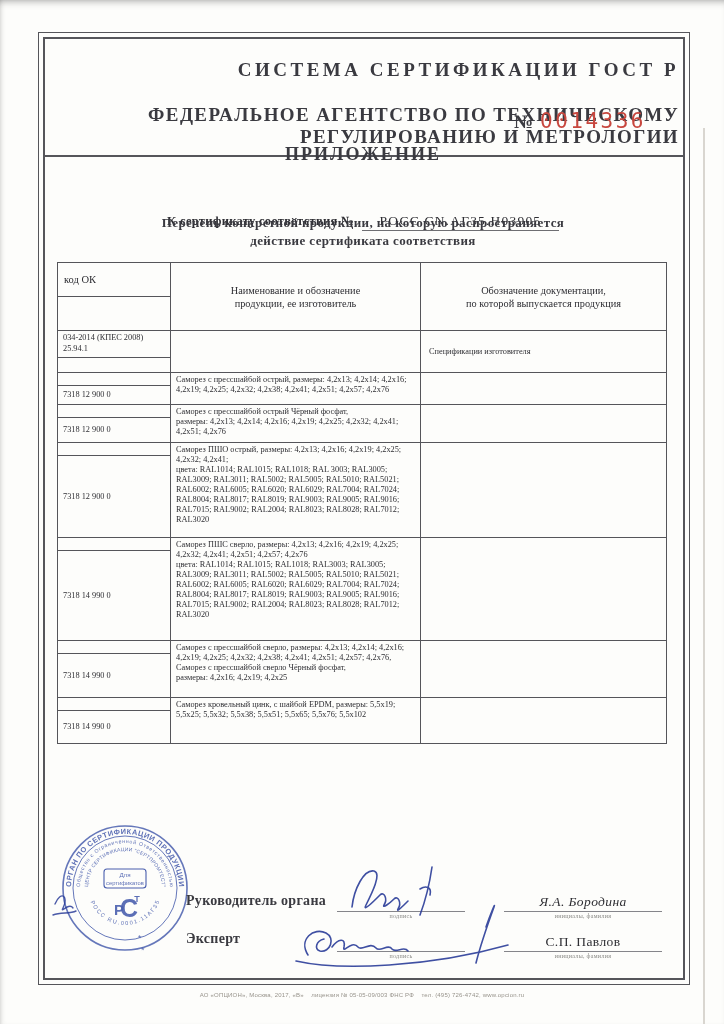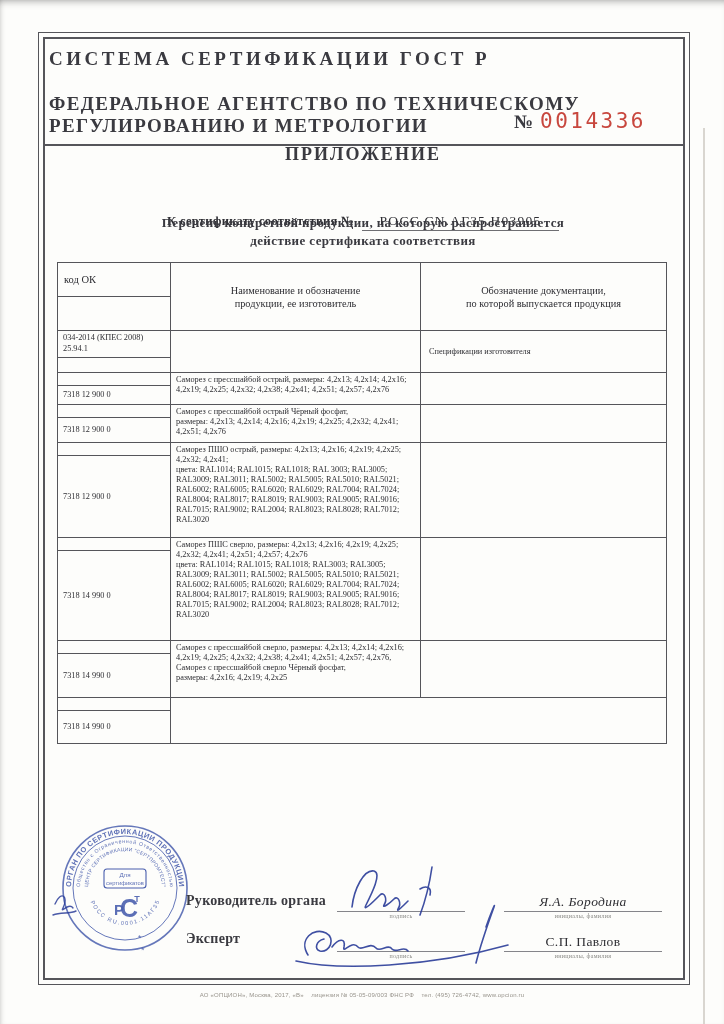--- a/index.html
+++ b/index.html
@@ -15,21 +15,21 @@
   body{background:#e9e8e5;font-family:"Liberation Serif","DejaVu Serif",serif;color:var(--ink);}
   .page{position:relative;width:724px;height:1024px;background:var(--paper);overflow:hidden;
         box-shadow:inset 0 7px 9px -7px rgba(60,60,60,.55), inset 4px 0 6px -5px rgba(60,60,60,.35);}
   .scan-right-line{position:absolute;top:128px;bottom:0;left:703px;width:2px;background:#cfccc6;opacity:.8;}
 
   
   .frame{position:absolute;left:38px;top:32px;width:650px;height:951px;border:1px solid var(--line);}
   .frame-inner{position:absolute;left:4px;top:4px;right:4px;bottom:4px;border:2px solid var(--line);}
 
   
-  .band{border-bottom:2px solid var(--line);padding:9px 4px 7px;text-align:left;}
+  .band{border-bottom:2px solid var(--line);padding:20px 4px 7px;text-align:right;}
   .band-title{font-size:19px;font-weight:700;letter-spacing:3.5px;color:#3a3a40;}
   .band-agency{font-size:19px;font-weight:700;letter-spacing:1.4px;margin-top:23px;color:#3a3a40;}
 
   
   .no-block{position:absolute;top:109px;left:0;width:646px;text-align:right;white-space:nowrap;}
   .no-sign{font-size:19px;font-weight:600;color:#3c3c42;margin-right:7px;}
   .no-digits{font-family:"DejaVu Sans Mono",monospace;font-size:21px;color:var(--red);letter-spacing:2.5px;}
 
   .priv-title{position:absolute;top:144px;left:38px;width:650px;text-align:center;
               font-size:18px;font-weight:700;letter-spacing:2px;color:#3a3a40;}
@@ -177,20 +177,21 @@
 Саморез с прессшайбой сверло Чёрный фосфат,
 размеры: 4,2х16; 4,2х19; 4,2х25</div>
       <div class="td c3 doccell"></div>
     </div>
 
     <div class="tr" style="height: 45px;">
       <div class="td c1">
         <div class="ok"></div>
         <div class="tn">7318 14 990 0</div>
       </div>
+      <div class="td c2 namecell">Саморез кровельный цинк, с шайбой EPDM, размеры: 5,5х19; 5,5х25; 5,5х32; 5,5х38; 5,5х51; 5,5х65; 5,5х76; 5,5х102</div>
       <div class="td c3 doccell"></div>
     </div>
   </div>
   </div>
 
   <svg class="stamp-svg" width="150" height="140" viewBox="0 0 150 140">
     <g fill="none" stroke="#4a5fae" stroke-opacity=".85">
       <circle cx="80" cy="68" r="62" stroke-width="1.6"></circle>
       <circle cx="80" cy="68" r="52" stroke-width="1"></circle>
     </g>

